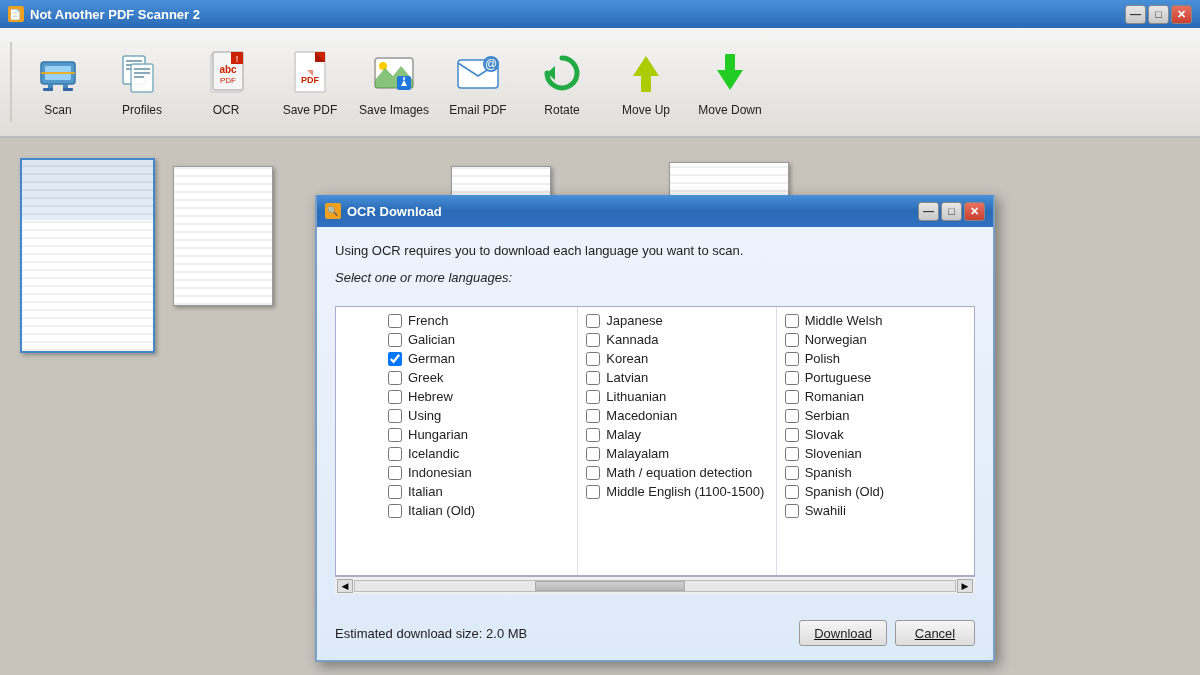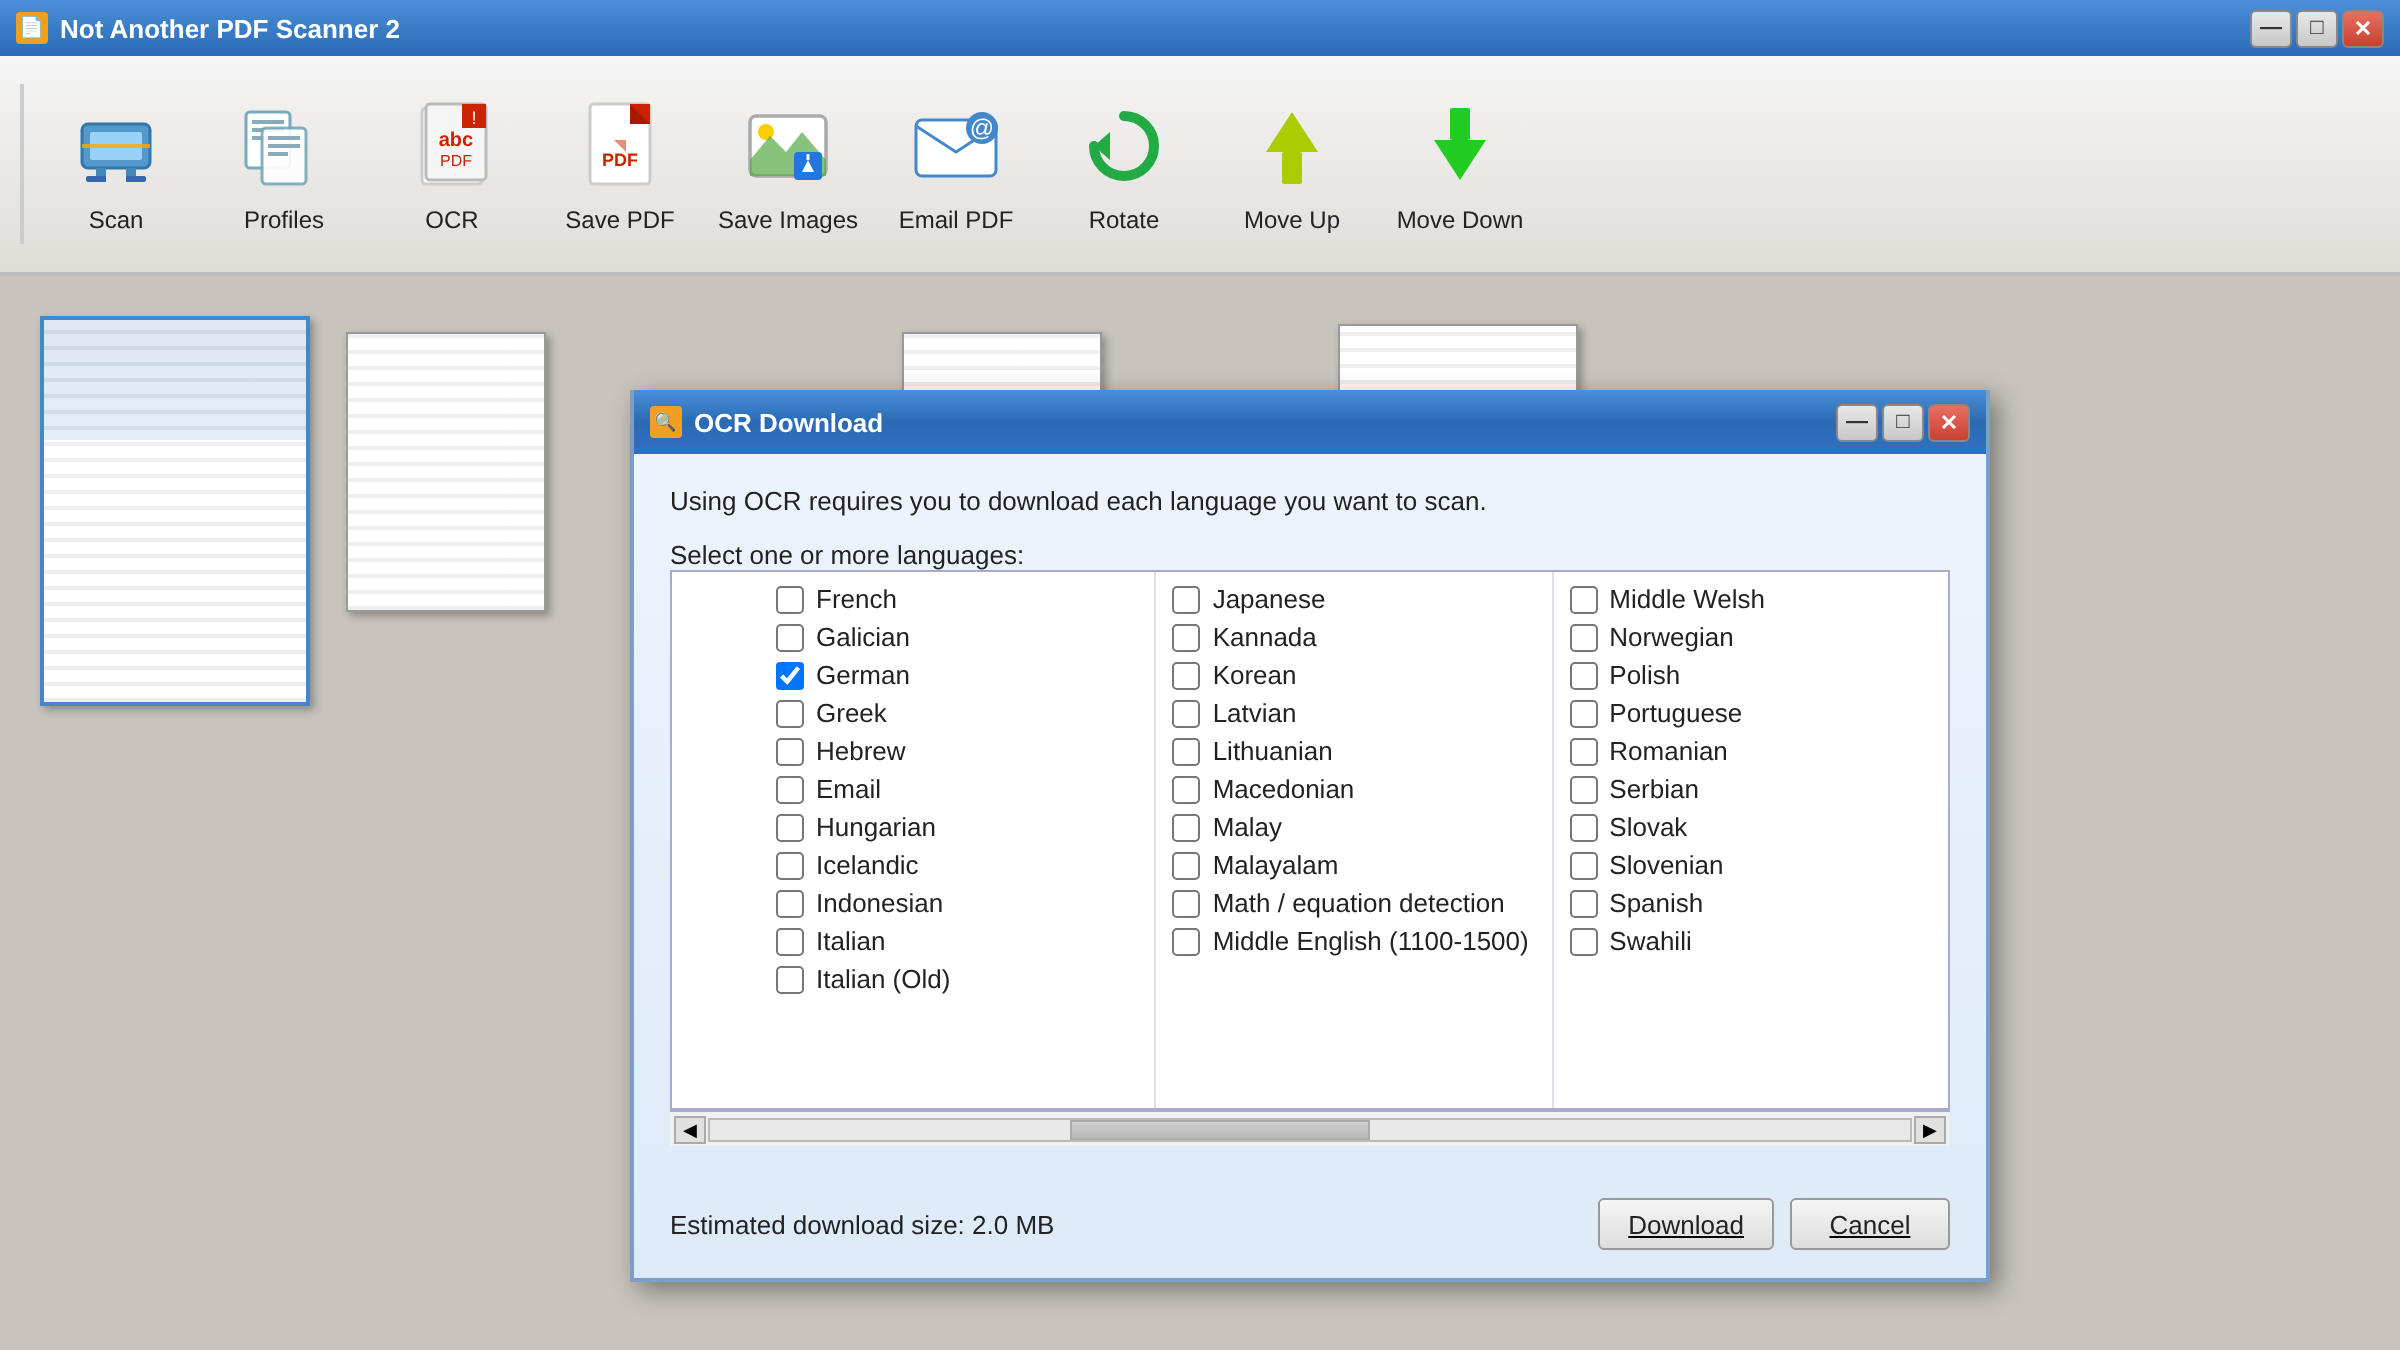--- a/index.html
+++ b/index.html
@@ -187,21 +187,22 @@
       padding: 16px 18px;
     }
     .dialog-info-text {
       font-size: 13px;
       color: #222;
       margin-bottom: 12px;
     }
     .dialog-select-label {
       font-size: 13px;
       color: #222;
-      margin-bottom: 0;
+      margin-bottom: 21px;
+      font-style: italic;
     }
 
     
     .lang-list-container {
       border: 1px solid #aac;
       background: white;
       height: 270px;
       overflow: hidden;
       position: relative;
     }
@@ -509,21 +510,21 @@
               <div class="lang-item">
                 <input type="checkbox" style="">
                 <span>Greek</span>
               </div>
               <div class="lang-item">
                 <input type="checkbox" style="">
                 <span>Hebrew</span>
               </div>
               <div class="lang-item">
                 <input type="checkbox" style="">
-                <span>Email</span>
+                <span>Using</span>
               </div>
               <div class="lang-item">
                 <input type="checkbox" style="">
                 <span>Hungarian</span>
               </div>
               <div class="lang-item">
                 <input type="checkbox" style="">
                 <span>Icelandic</span>
               </div>
               <div class="lang-item">
@@ -612,20 +613,24 @@
                 <input type="checkbox" style="">
                 <span>Slovak</span>
               </div>
               <div class="lang-item">
                 <input type="checkbox" style="">
                 <span>Slovenian</span>
               </div>
               <div class="lang-item">
                 <input type="checkbox" style="">
                 <span>Spanish</span>
+              </div>
+              <div class="lang-item">
+                <input type="checkbox" style="">
+                <span>Spanish (Old)</span>
               </div>
               <div class="lang-item">
                 <input type="checkbox" style="">
                 <span>Swahili</span>
               </div>
             </div>
         </div>
       </div>
 
       <div class="scrollbar-area">

